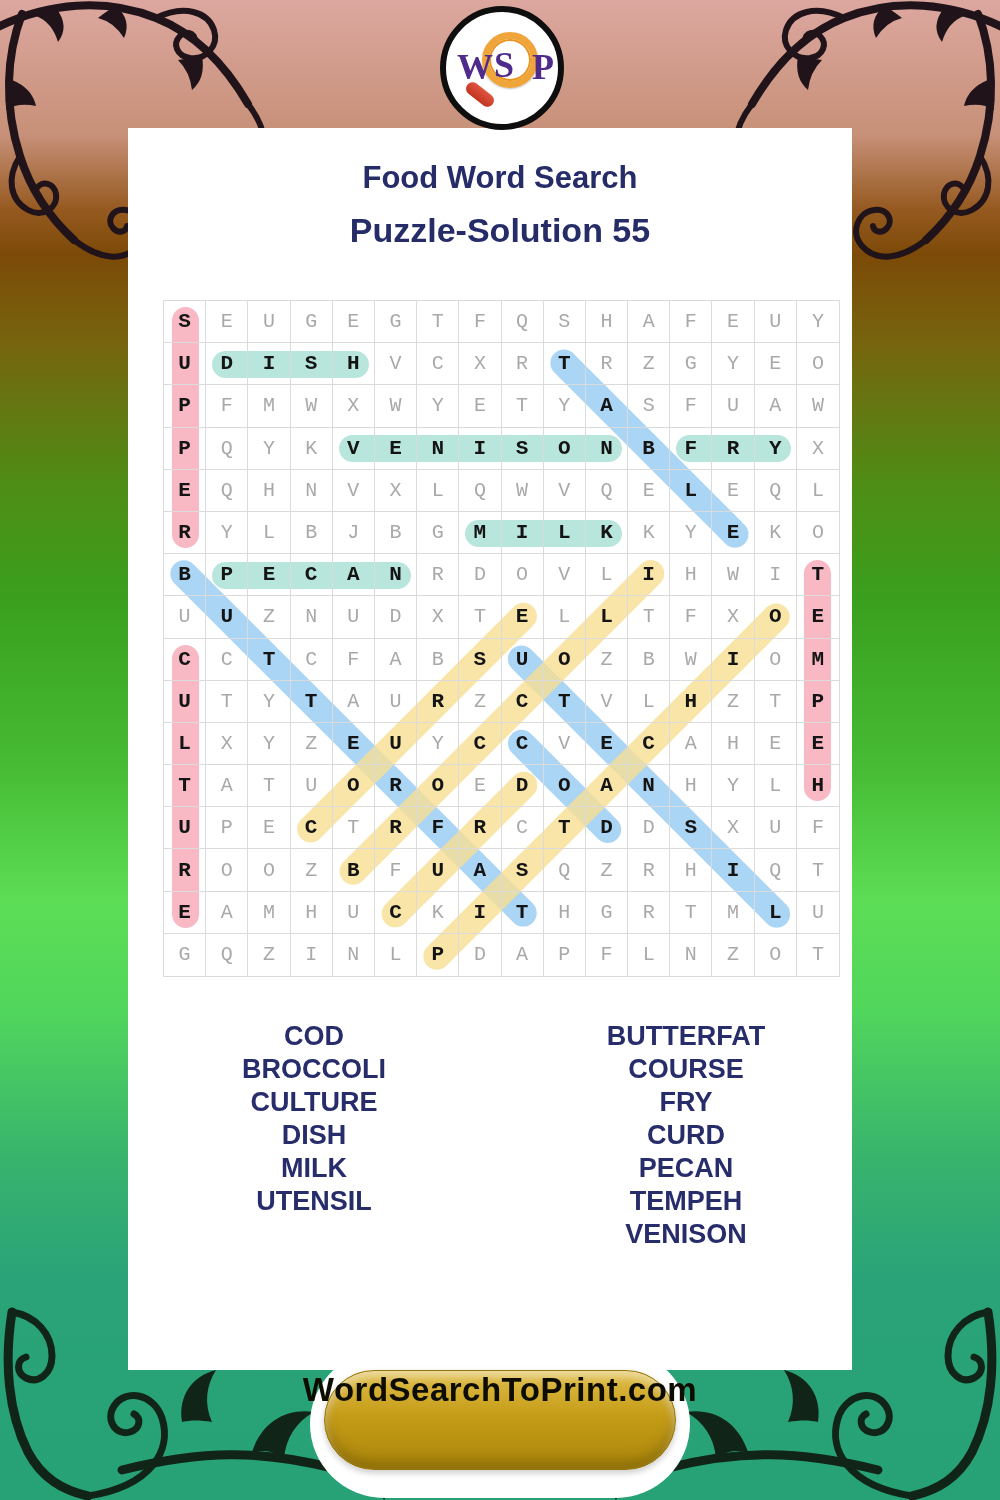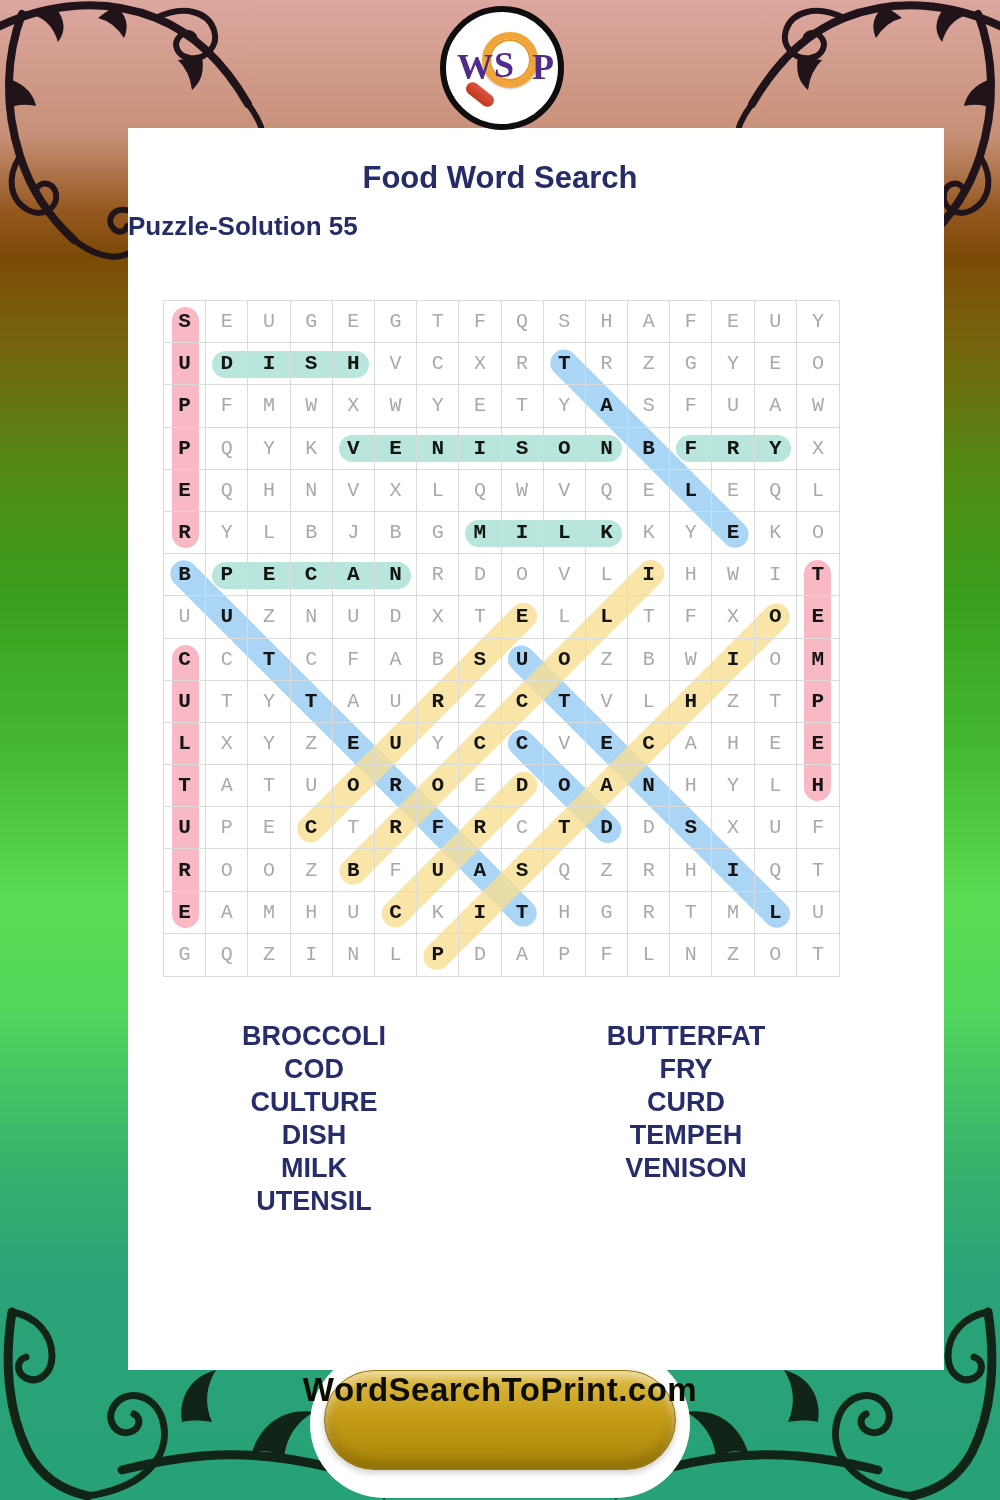--- a/index.html
+++ b/index.html
@@ -4,40 +4,40 @@
 <style>
   html,body{margin:0;padding:0;}
   #page{position:relative;width:1000px;height:1500px;overflow:hidden;
     font-family:"Liberation Sans",sans-serif;
     background:linear-gradient(180deg,
       #dca79f 0%, #c79078 9%, #95591f 14%, #7c4a08 17%, #76650e 23%,
       #4f8c15 32%, #3aa01d 40%, #46bb33 51%, #5cdd55 60%, #52d75c 67%,
       #39b46c 77%, #2aa378 85%, #27a176 100%);}
   .ornament{position:absolute;pointer-events:none;z-index:1;}
   .flip{transform:scaleX(-1);}
-  #card{position:absolute;left:128px;top:128px;width:816px;height:1242px;background:#ffffff;z-index:2;}
+  #card{position:absolute;left:128px;top:128px;width:724px;height:1242px;background:#ffffff;z-index:2;}
 
   
   #logo{position:absolute;left:440px;top:6px;width:124px;height:124px;background:#fff;
     border:6px solid #0e0e0e;border-radius:50%;box-sizing:border-box;z-index:3;}
   .logo-letter{position:absolute;font-family:"Liberation Serif",serif;font-weight:700;
     font-size:36px;color:#4f2b8c;}
   #logo-w{left:11px;top:34px;}
   #logo-s{left:48px;top:32px;z-index:2;}
   #logo-p{left:86px;top:34px;}
   #lens-ring{position:absolute;left:36px;top:20px;width:42px;height:42px;border-radius:50%;
     border:7px solid #f0a53b;box-shadow:0 0 0 2px #e8941f inset, 0 1px 2px rgba(0,0,0,.25);}
   #lens-handle{position:absolute;left:18px;top:76px;width:32px;height:13px;border-radius:7px;
     background:linear-gradient(180deg,#e05540,#c23420);transform:rotate(38deg);}
 
   
   #title{position:absolute;left:0;top:32px;width:744px;text-align:center;
     font-size:31px;font-weight:700;color:#262c68;}
-  #subtitle{position:absolute;left:0;top:83px;width:744px;text-align:left;
-    font-size:26px;font-weight:700;color:#262c68;}
+  #subtitle{position:absolute;left:0;top:83px;width:744px;text-align:center;
+    font-size:34px;font-weight:700;color:#262c68;}
 
   
   #grid{position:absolute;left:35px;top:172px;width:677px;height:677px;box-sizing:border-box;
     border:1px solid #dbdbdb;}
   #grid-highlights{position:absolute;left:0;top:0;width:675px;height:675px;z-index:1;}
   #grid-cells{position:absolute;left:0;top:0;width:675px;height:675px;z-index:2;
     display:grid;grid-template-columns:repeat(16,1fr);grid-template-rows:repeat(16,1fr);}
   .cell{display:flex;align-items:center;justify-content:center;box-sizing:border-box;
     border-right:1px solid #dbdbdb;border-bottom:1px solid #dbdbdb;
     font-family:"Liberation Mono",monospace;font-size:20px;font-weight:500;color:#a9a9a9;}
@@ -405,31 +405,33 @@
           <div class="cell">L</div>
           <div class="cell">N</div>
           <div class="cell">Z</div>
           <div class="cell">O</div>
           <div class="cell">T</div>
         </div>
     </div>
 
     <div id="words">
       <div class="wcol">
+        <div class="wl-item">COD</div>
         <div class="wl-item">BROCCOLI</div>
-        <div class="wl-item">COD</div>
         <div class="wl-item">CULTURE</div>
         <div class="wl-item">DISH</div>
         <div class="wl-item">MILK</div>
         <div class="wl-item">UTENSIL</div>
       </div>
       <div class="wcol">
         <div class="wl-item">BUTTERFAT</div>
+        <div class="wl-item">COURSE</div>
         <div class="wl-item">FRY</div>
         <div class="wl-item">CURD</div>
+        <div class="wl-item">PECAN</div>
         <div class="wl-item">TEMPEH</div>
         <div class="wl-item">VENISON</div>
       </div>
     </div>
   </div>
 
   <div id="footer-pill">
     <div id="site-button" role="button">
       <span>WordSearchToPrint.com</span>
     </div>

